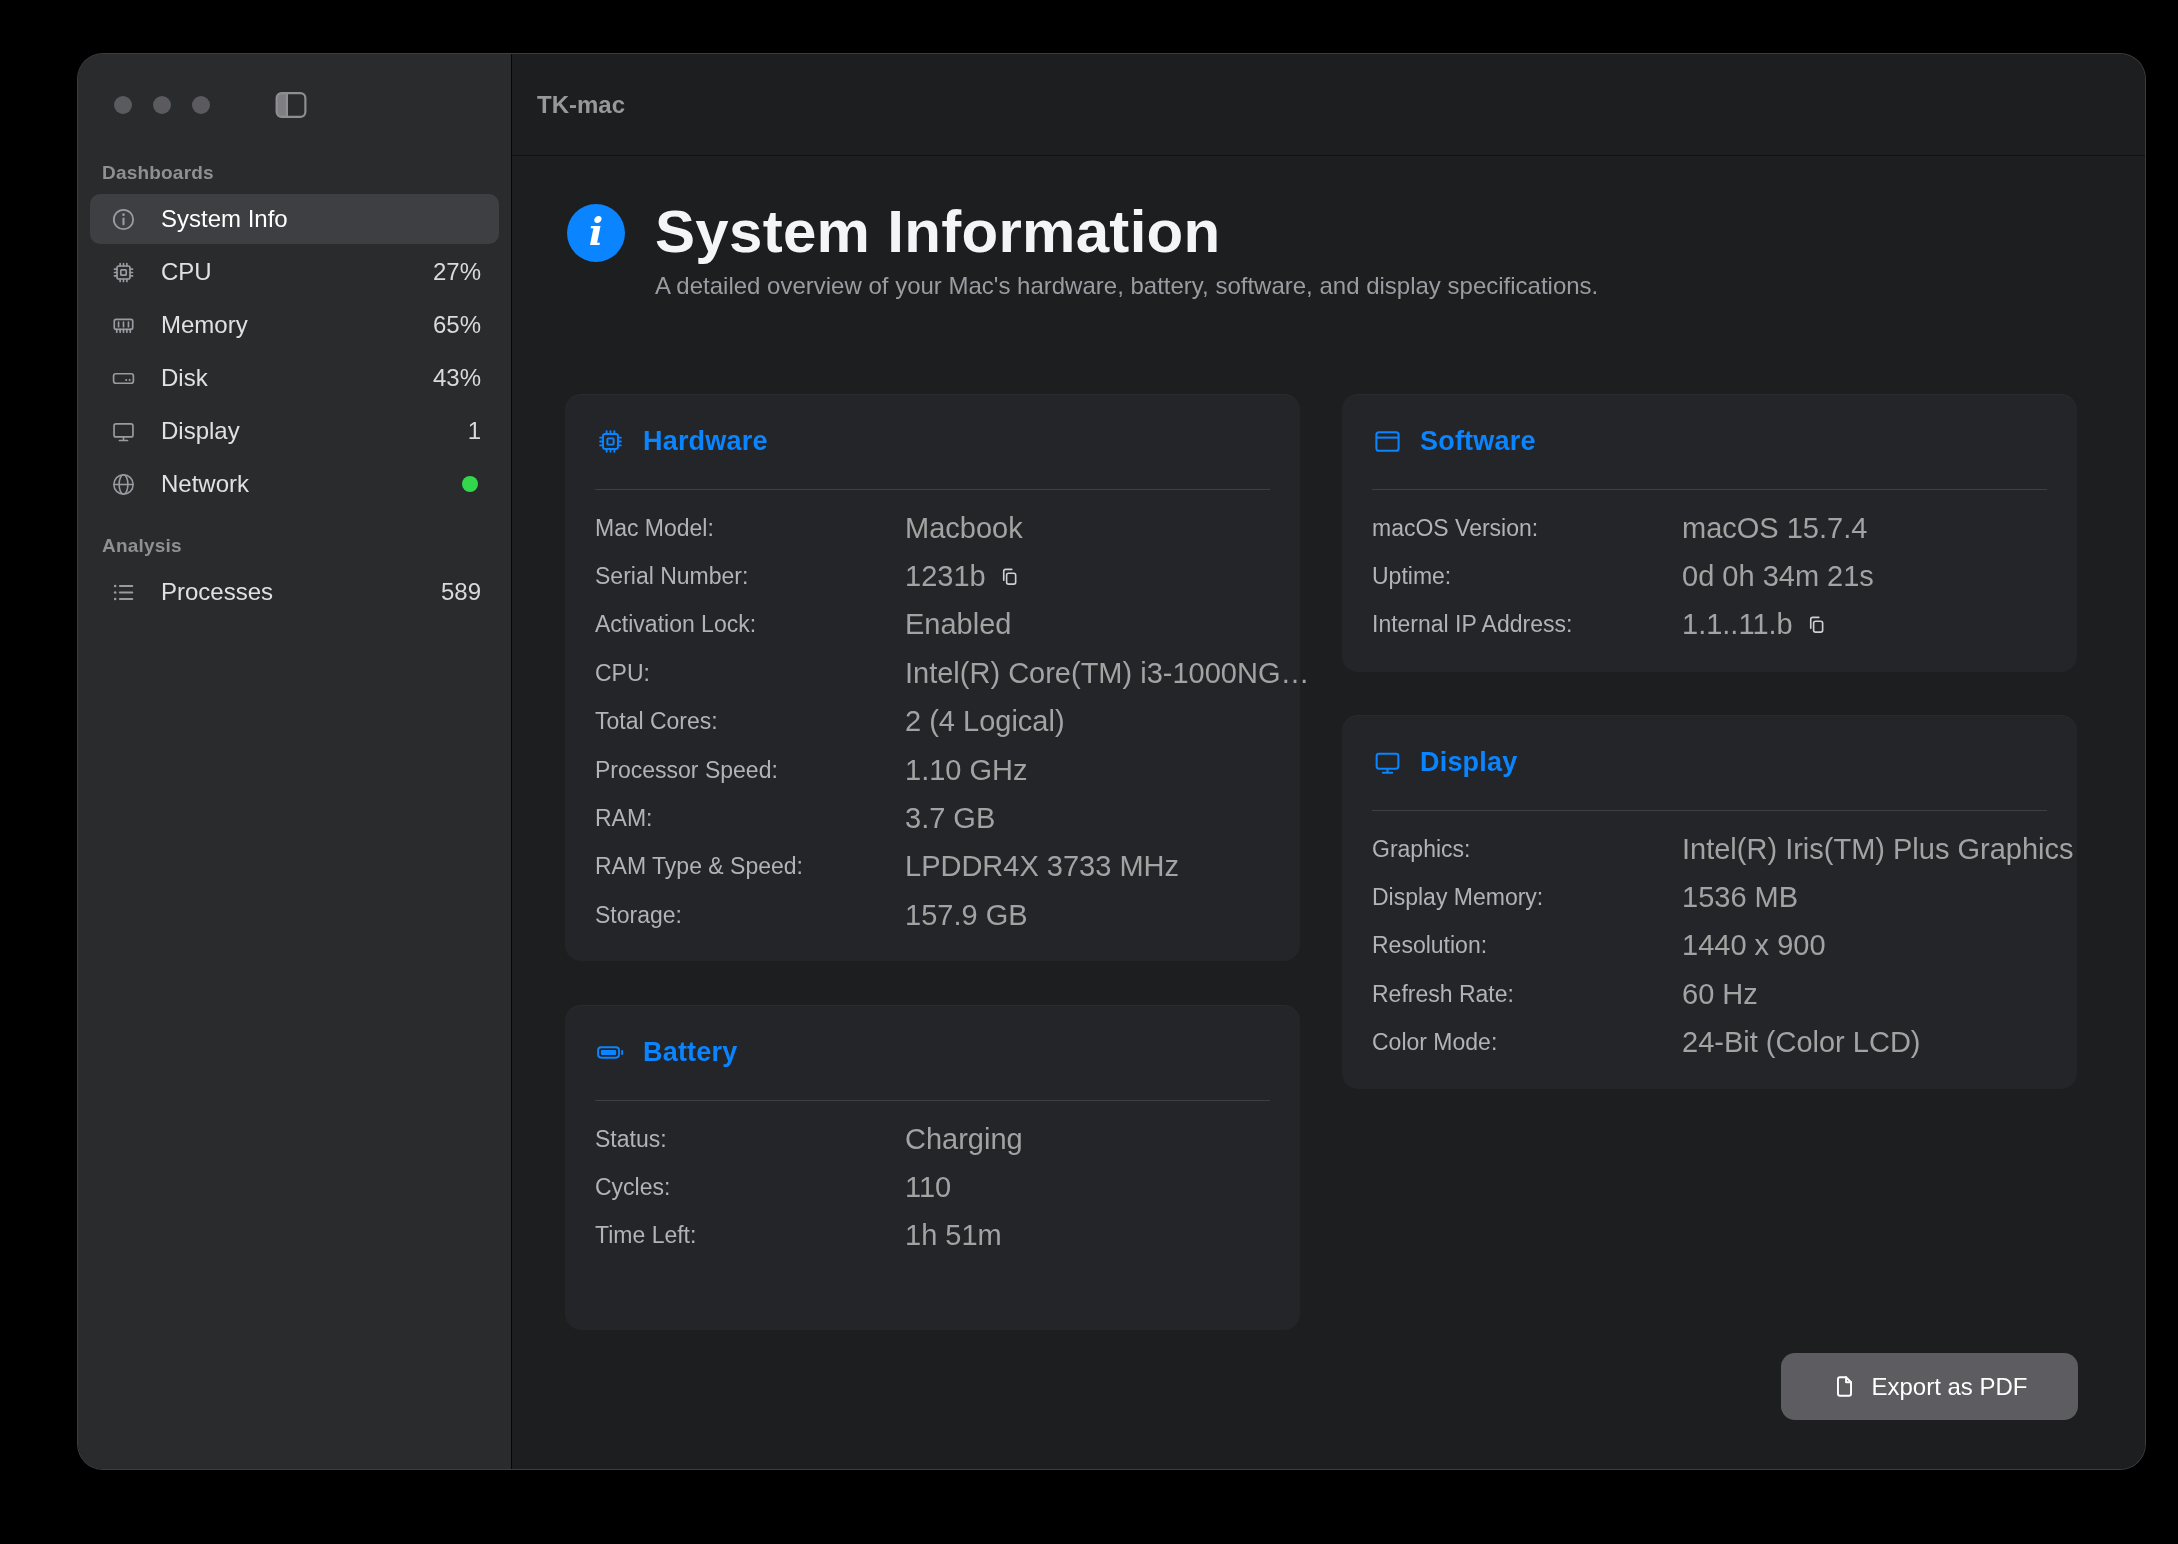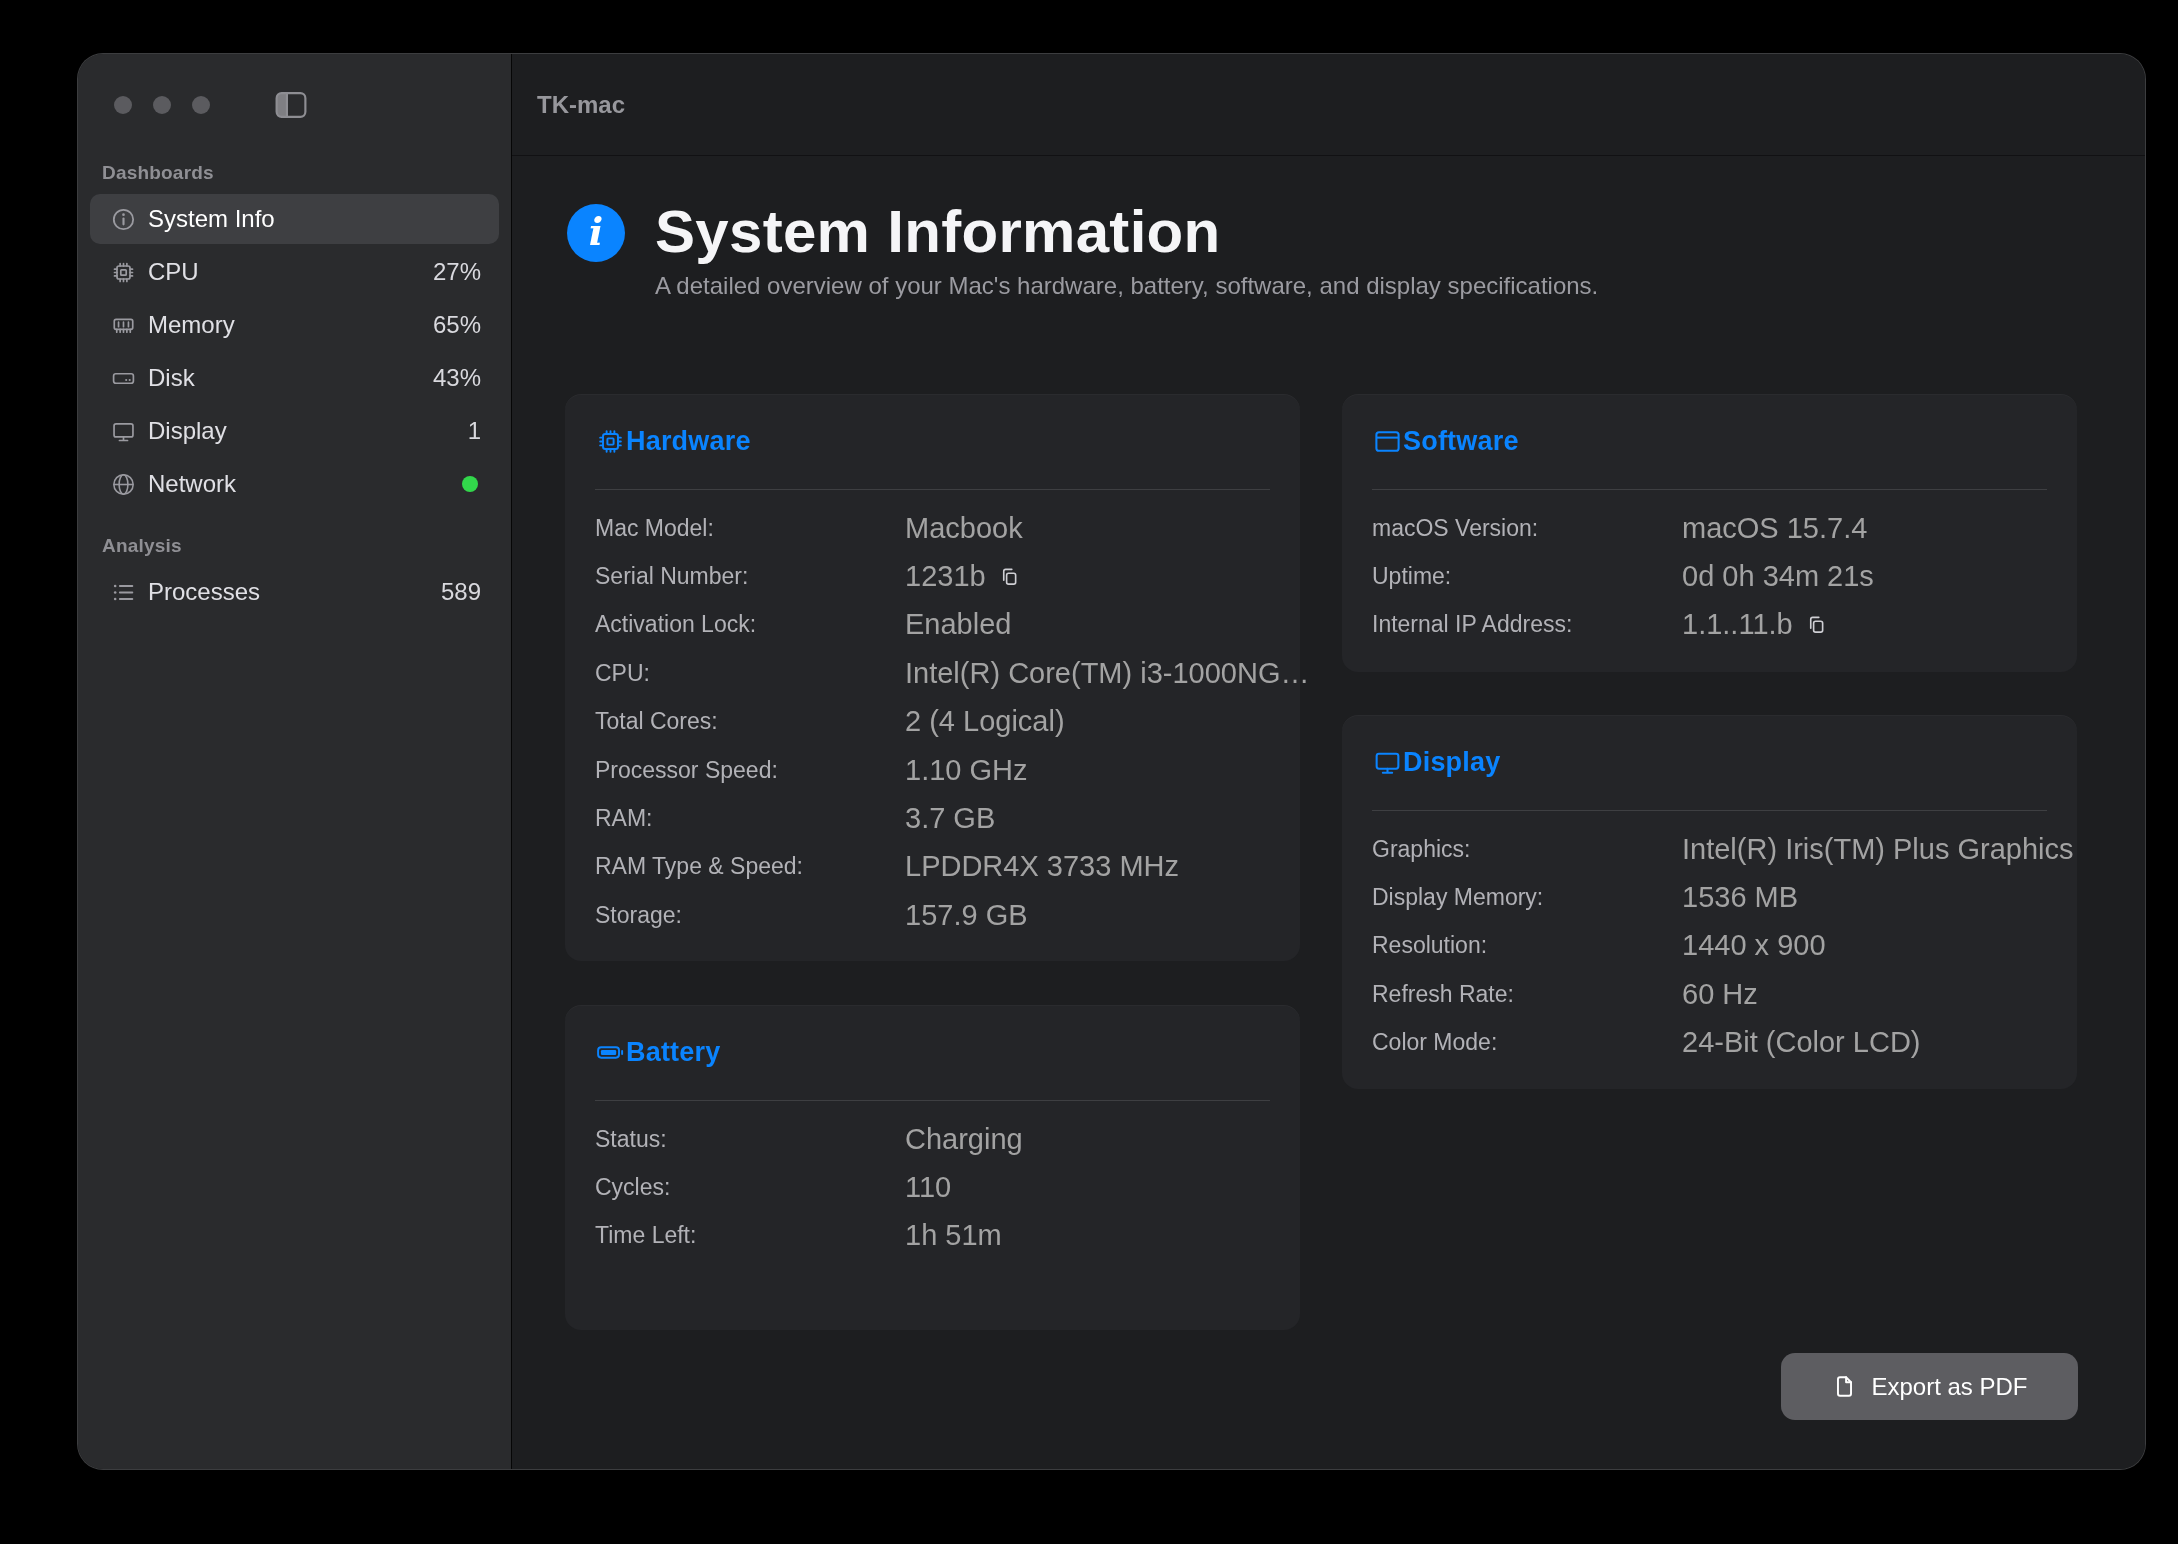--- a/index.html
+++ b/index.html
@@ -33,21 +33,21 @@
 
   .section-title {
     font-size: 19px; font-weight: 700; color: #8f8f94;
     padding-left: 24px; margin: 6px 0 10px;
     letter-spacing: 0.2px;
   }
   .section + .section { margin-top: 26px; }
   .item {
     height: 50px; margin: 3px 12px; border-radius: 10px;
     display: flex; align-items: center;
-    padding: 0 18px 0 20px; gap: 11px;
+    padding: 0 18px 0 20px; gap: 24px;
     color: #e3e3e8; cursor: default;
   }
   .item.selected { background: #3e3f42; }
   .item.selected .label { color: #ffffff; }
   .item .icon { width: 27px; height: 27px; color: #9a9aa0; flex: 0 0 27px; display: flex; }
   .item .icon svg { width: 27px; height: 27px; }
   .item .label { font-size: 24px; color: #e0e0e5; }
   .item .value { margin-left: auto; font-size: 24px; color: #d9d9de; }
   .status-dot { margin-left: auto; margin-right: 3px; width: 16px; height: 16px; border-radius: 50%; background: #32d74b; }
 
@@ -69,21 +69,21 @@
     font-family: "DejaVu Serif", serif; font-style: italic; font-weight: 700;
     font-size: 38px; color: #fff; transform: translateY(-2px);
   }
   .page-header h1 { font-size: 60px; font-weight: 700; color: #f5f5f7; line-height: 56px; letter-spacing: 0.3px; }
   .page-header p { font-size: 24px; color: #9b9ba1; margin-top: 12px; }
 
   .card {
     position: absolute; background: #242528; border-radius: 16px;
     box-shadow: 0 1px 0 rgba(255,255,255,0.03) inset;
   }
-  .card-head { height: 95px; display: flex; align-items: center; gap: 0; padding: 0 30px; }
+  .card-head { height: 95px; display: flex; align-items: center; gap: 17px; padding: 0 30px; }
   .card-head .card-icon { width: 31px; height: 31px; color: #0a84ff; display: flex; }
   .card-head .card-icon svg { width: 31px; height: 31px; }
   .card-head h2 { font-size: 27px; font-weight: 700; color: #0a84ff; letter-spacing: 0.2px; }
   .card-divider { margin: 0 30px; border-bottom: 1px solid rgba(255,255,255,0.12); }
   .card-rows { padding: 14px 30px 0; }
   .krow { height: 48.4px; display: flex; align-items: center; }
   .klabel { width: 310px; flex: 0 0 310px; font-size: 23px; color: #b2b2b7; }
   .kvalue { font-size: 29px; color: #a3a3a3; white-space: nowrap; }
   .copy-icon { margin-left: 12px; color: #cfcfd4; display: flex; cursor: pointer; }
   .copy-icon svg { width: 23px; height: 23px; }

